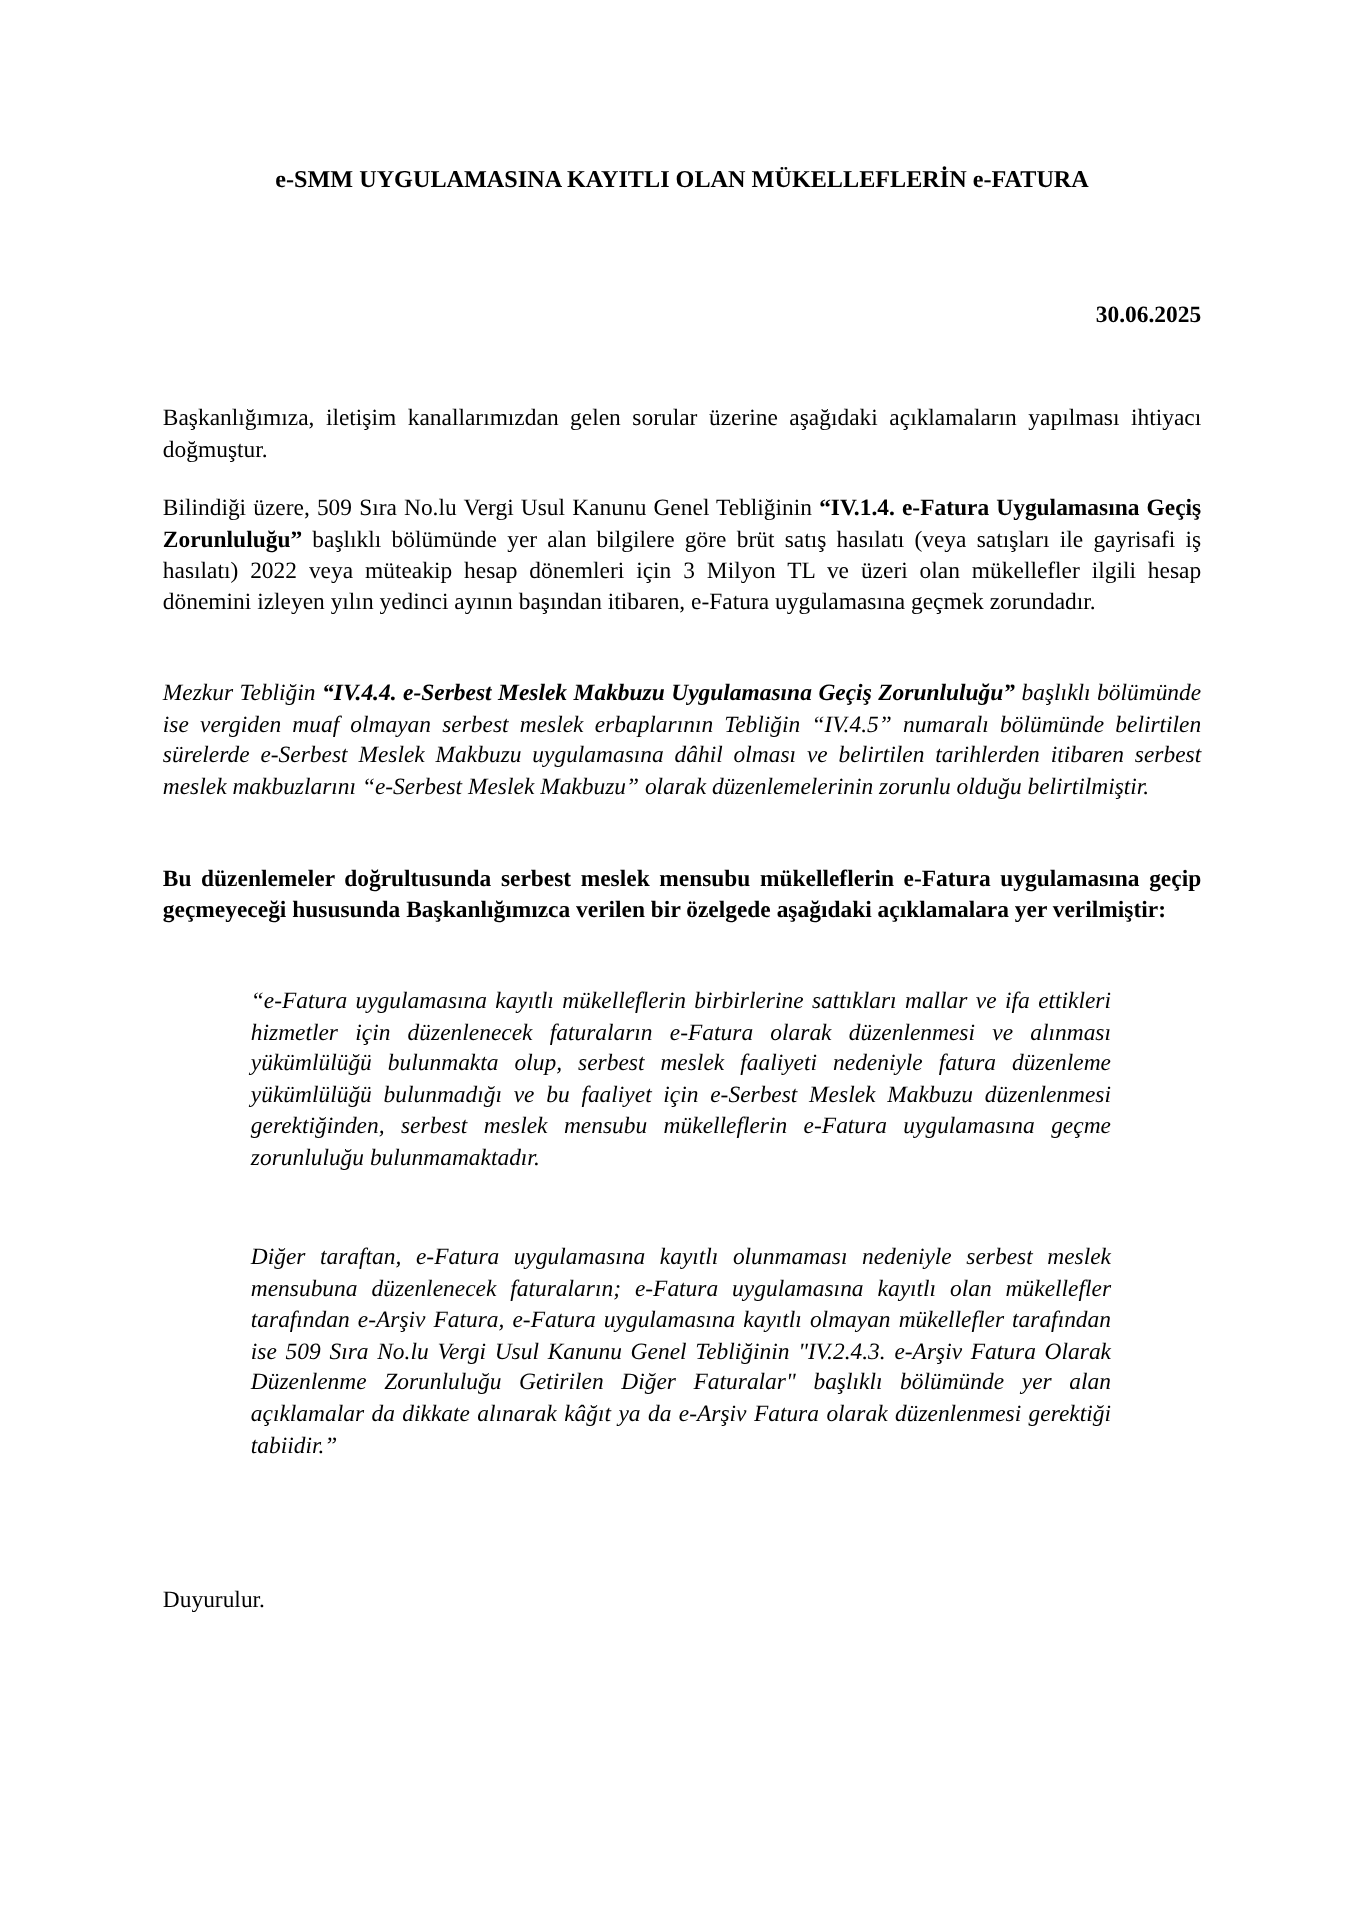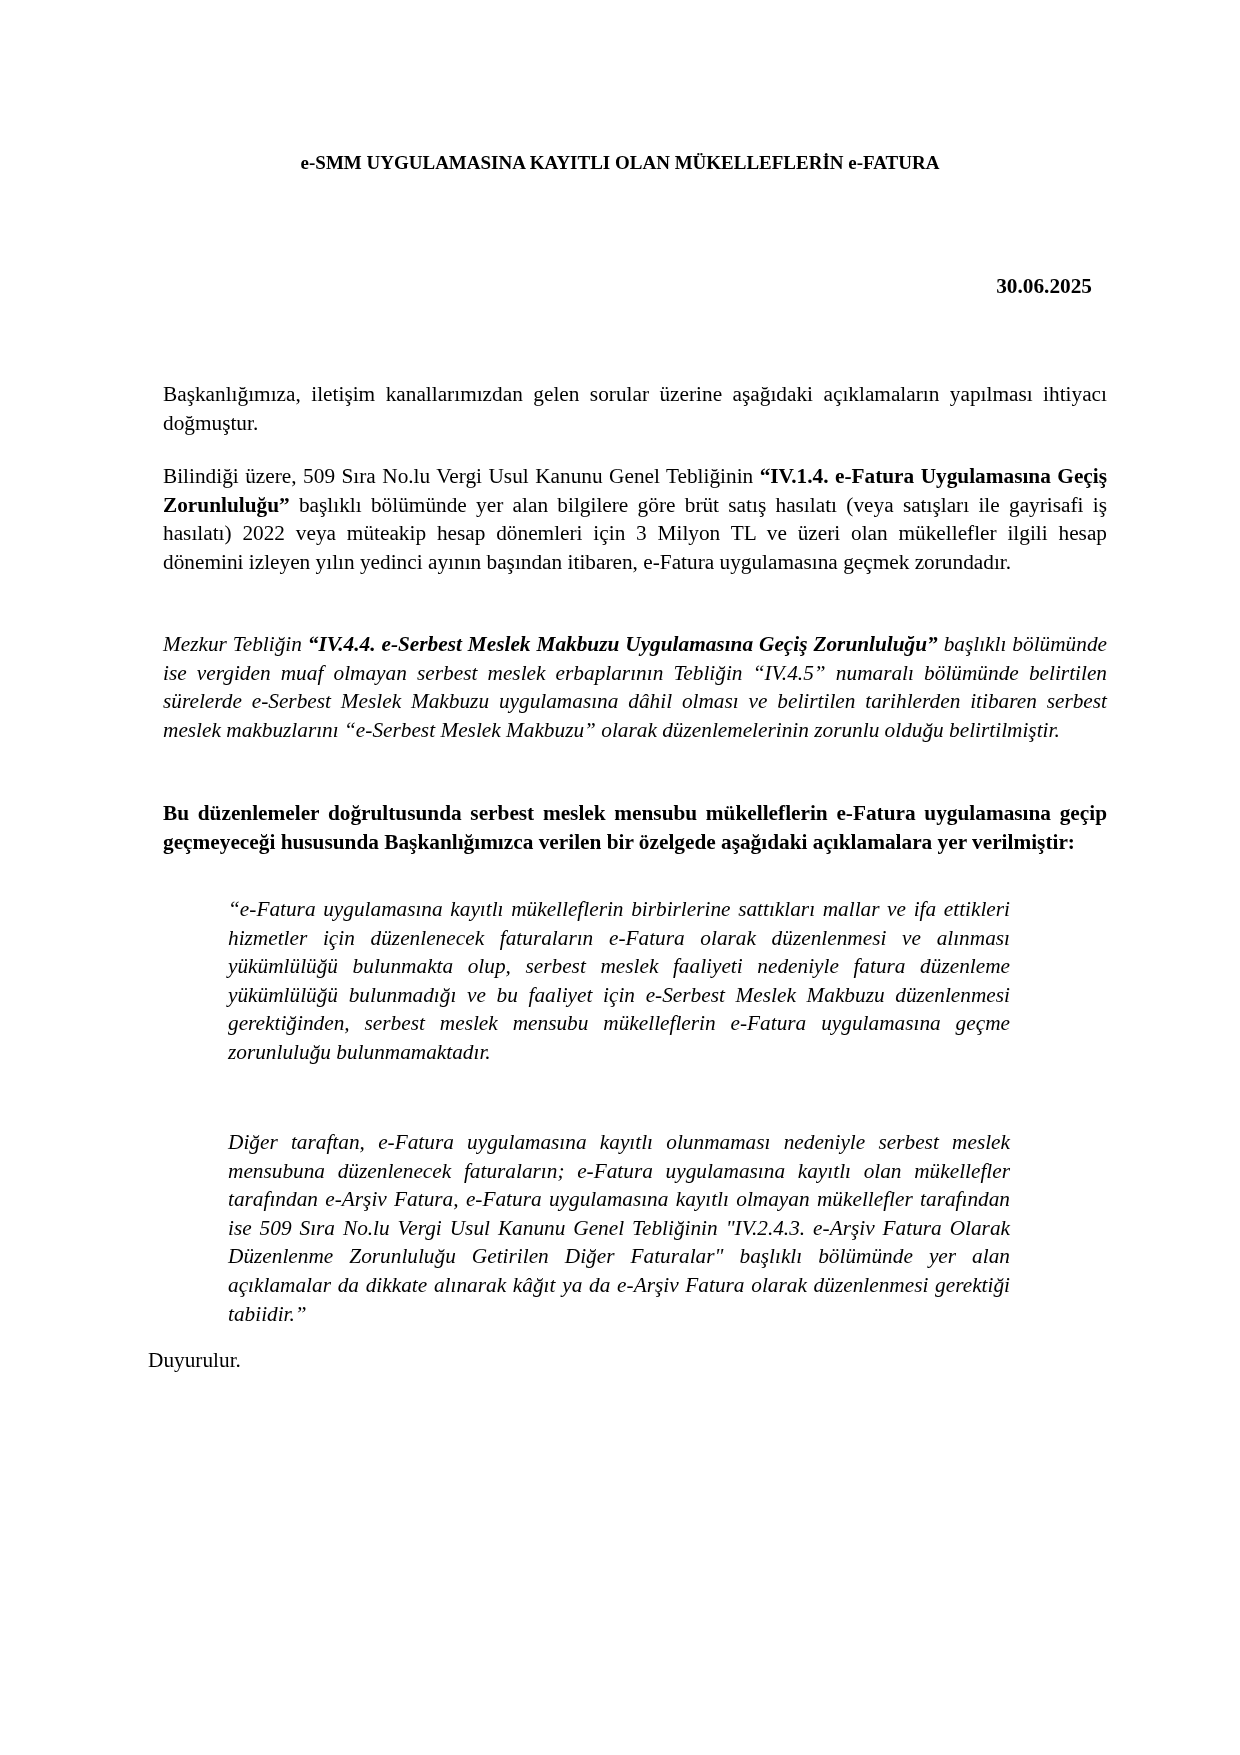--- a/index.html
+++ b/index.html
@@ -4,38 +4,38 @@
 <style>
   html, body { margin: 0; padding: 0; background: #ffffff; }
   body { width: 1240px; height: 1755px; position: relative; overflow: hidden; }
   .page {
     position: absolute; left: 148px; top: 0; width: 944px;
     font-family: "Liberation Serif", "DejaVu Serif", serif;
     color: #000000; font-size: 21.3px; line-height: 28.6px;
   }
   .title {
     position: absolute; left: 0; top: 147px; width: 944px;
-    text-align: center; font-weight: bold; font-size: 19px; line-height: 32px;
+    text-align: center; font-weight: bold; font-size: 22px; line-height: 32px;
   }
   .date {
     position: absolute; right: 0; top: 272px;
     font-weight: bold; text-align: center;
   }
-  .p { position: absolute; left: 0; width: 944px; margin: 15px; text-align: justify; }
+  .p { position: absolute; left: 0; width: 944px; margin: 0; text-align: justify; }
   .p1 { top: 365px; }
   .p2 { top: 447px; }
   .p3 { top: 615px; font-style: italic; }
   .p4 { top: 784px; font-weight: bold; }
   .quote {
     position: absolute; left: 80px; width: 782px; margin: 0;
     font-style: italic; text-align: justify;
   }
   .q1 { top: 895px; }
   .q2 { top: 1128px; }
-  .closing { position: absolute; left: 0; top: 1346px; }
+  .closing { position: absolute; left: 0; top: 1440px; }
   b { font-weight: bold; }
 </style>
 </head>
 <body>
 
 <div class="page">
   <div class="title">
     <div>e-SMM UYGULAMASINA KAYITLI OLAN MÜKELLEFLERİN e-FATURA</div>
   </div>
 

